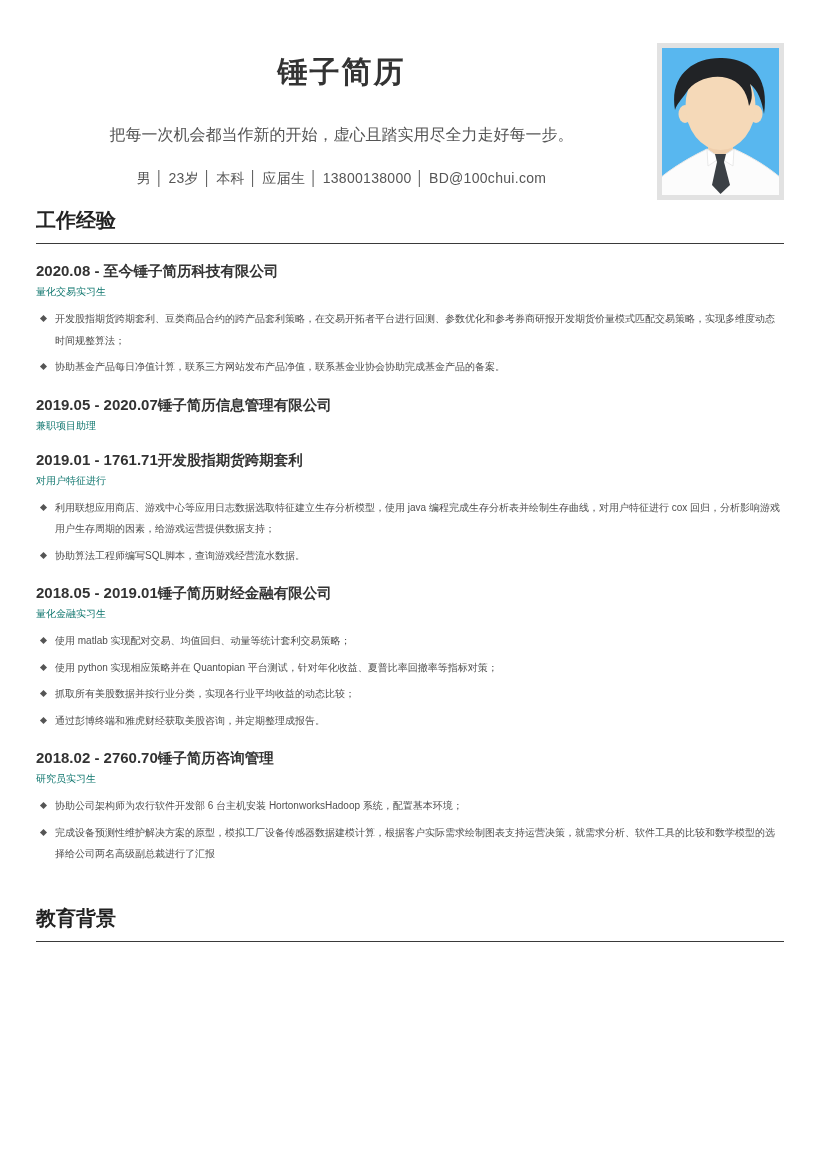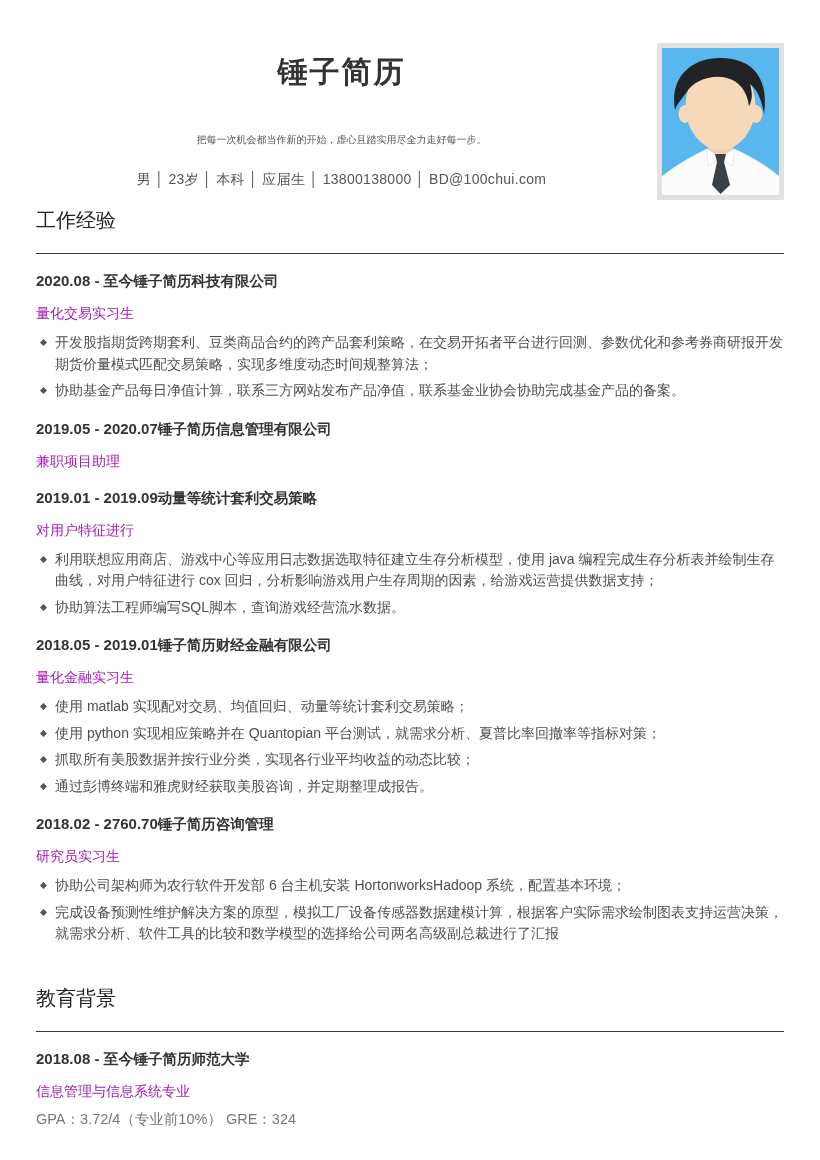--- a/index.html
+++ b/index.html
@@ -31,22 +31,22 @@
     padding-right: 10px;
   }
   .title {
     margin: 12px 0 8px 0;
     font-size: 30px;
     font-weight: 600;
     letter-spacing: 2px;
     color: #333333;
   }
   .tagline {
-    margin-top: 40px;
-    font-size: 10px;
+    margin-top: 32px;
+    font-size: 16px;
     color: #555555;
   }
   .info-line {
     margin-top: 24px;
     font-size: 14px;
     color: #555555;
     letter-spacing: 0.3px;
   }
   .photo-frame {
     flex: none;
@@ -56,50 +56,50 @@
     border: 5px solid #e2e2e2;
     background: #58b7ef;
   }
   .photo-frame svg { display: block; }
 
   
   .section { margin-top: 40px; }
   .section--first { margin-top: 7px; }
   .section-title {
     margin: 0;
-    padding-bottom: 19px;
+    padding-bottom: 9px;
     font-size: 20px;
-    font-weight: 400;
+    font-weight: 700;
     color: #222222;
     border-bottom: 1.5px solid #3a3a3a;
   }
 
   
   .entry { margin-top: 18px; }
   .entry-head {
     display: flex;
     align-items: baseline;
     font-size: 15px;
     font-weight: 700;
     color: #333333;
   }
   .entry-company { font-size: 14.5px; }
   .entry-role {
-    margin-top: 14px;
-    font-size: 14px;
-    color: #a21caf;
+    margin-top: 4px;
+    font-size: 10px;
+    color: #0f766e;
   }
   ul.bullets {
     margin: 9px 0 0 0;
     padding: 0 0 0 19px;
     list-style: none;
   }
   ul.bullets li {
     position: relative;
-    font-size: 14px;
+    font-size: 10px;
     line-height: 21.5px;
     margin-bottom: 5px;
     color: #4e4e4e;
   }
   ul.bullets li::before {
     content: "";
     position: absolute;
     left: -14px;
     top: 8px;
     width: 5px;
@@ -170,62 +170,54 @@
     <div class="entry">
       <div class="entry-head">
         <span class="entry-date">2019.05 - 2020.07</span>
         <span class="entry-company">锤子简历信息管理有限公司</span>
       </div>
       <div class="entry-role">兼职项目助理</div>
     </div>
 
     <div class="entry">
       <div class="entry-head">
-        <span class="entry-date">2019.01 - 2019.09</span>
-        <span class="entry-company">动量等统计套利交易策略</span>
+        <span class="entry-date">2019.01 - 1761.71</span>
+        <span class="entry-company">开发股指期货跨期套利</span>
       </div>
       <div class="entry-role">对用户特征进行</div>
       <ul class="bullets">
         <li>利用联想应用商店、游戏中心等应用日志数据选取特征建立生存分析模型，使用 java 编程完成生存分析表并绘制生存曲线，对用户特征进行 cox 回归，分析影响游戏用户生存周期的因素，给游戏运营提供数据支持；</li>
         <li>协助算法工程师编写SQL脚本，查询游戏经营流水数据。</li>
       </ul>
     </div>
 
     <div class="entry">
       <div class="entry-head">
         <span class="entry-date">2018.05 - 2019.01</span>
         <span class="entry-company">锤子简历财经金融有限公司</span>
       </div>
       <div class="entry-role">量化金融实习生</div>
       <ul class="bullets">
         <li>使用 matlab 实现配对交易、均值回归、动量等统计套利交易策略；</li>
-        <li>使用 python 实现相应策略并在 Quantopian 平台测试，就需求分析、夏普比率回撤率等指标对策；</li>
+        <li>使用 python 实现相应策略并在 Quantopian 平台测试，针对年化收益、夏普比率回撤率等指标对策；</li>
         <li>抓取所有美股数据并按行业分类，实现各行业平均收益的动态比较；</li>
         <li>通过彭博终端和雅虎财经获取美股咨询，并定期整理成报告。</li>
       </ul>
     </div>
 
     <div class="entry">
       <div class="entry-head">
         <span class="entry-date">2018.02 - 2760.70</span>
         <span class="entry-company">锤子简历咨询管理</span>
       </div>
       <div class="entry-role">研究员实习生</div>
       <ul class="bullets">
         <li>协助公司架构师为农行软件开发部 6 台主机安装 HortonworksHadoop 系统，配置基本环境；</li>
         <li>完成设备预测性维护解决方案的原型，模拟工厂设备传感器数据建模计算，根据客户实际需求绘制图表支持运营决策，就需求分析、软件工具的比较和数学模型的选择给公司两名高级副总裁进行了汇报</li>
       </ul>
     </div>
   </div>
 
   <div class="section">
     <h2 class="section-title">教育背景</h2>
-    <div class="entry">
-      <div class="entry-head">
-        <span class="entry-date">2018.08 - 至今</span>
-        <span class="entry-company">锤子简历师范大学</span>
-      </div>
-      <div class="entry-role">信息管理与信息系统专业</div>
-      <div class="gpa-line">GPA：3.72/4（专业前10%）  GRE：324</div>
-    </div>
   </div>
 
 </div>
 
 </body></html>

